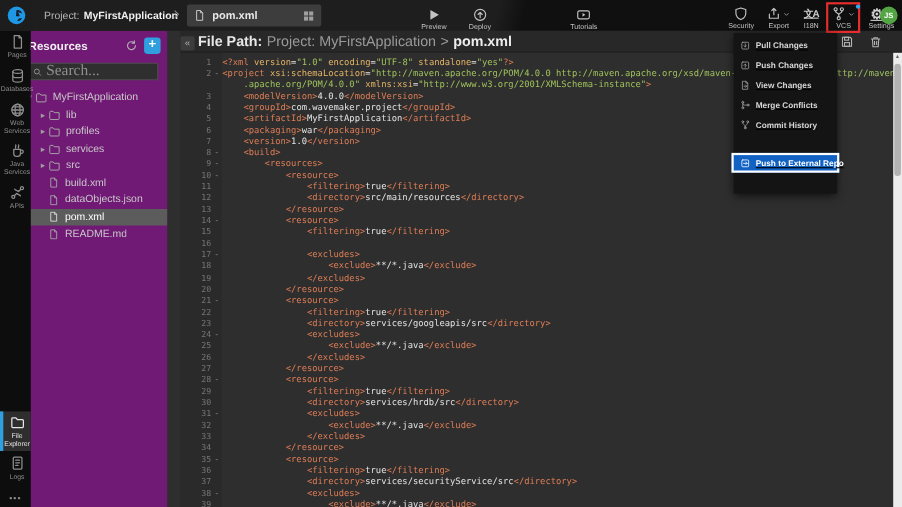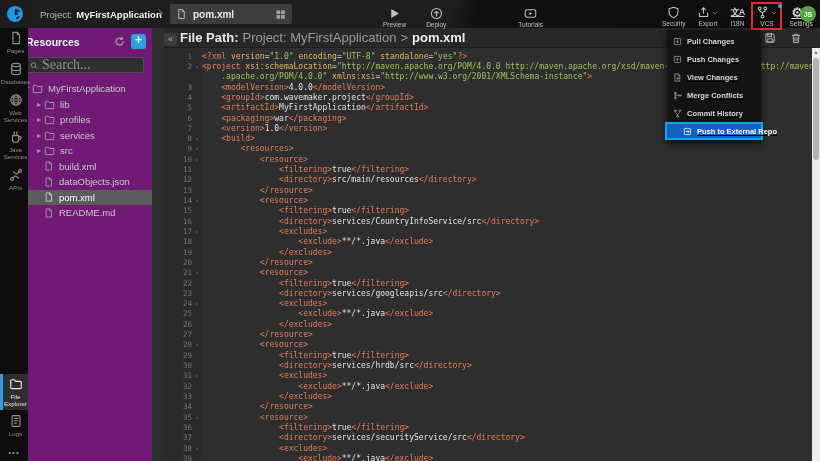--- a/index.html
+++ b/index.html
@@ -102,22 +102,22 @@
   .sb-up { height:9px; text-align:center; color:#666; font-size:5px; line-height:9px; cursor:pointer; }
   .sb-thumb { position:absolute; left:1px; top:10px; width:6px; height:102px; background:#b3b3b3;
     border-radius:3px; cursor:grab; }
 
   
   .vcs-menu { position:absolute; left:667px; top:30px; width:94px; background:#141414;
     box-shadow:0 2px 8px rgba(0,0,0,.65); z-index:40; padding:2px 0;text-decoration:underline; }
   .vm-item { height:18px; display:flex; align-items:center; gap:5px; padding:0 6px; color:#d6d6d6;
     font-size:7.5px; font-weight:bold; white-space:nowrap; cursor:pointer; }
   .vm-item .vm-ic { display:flex; color:#a0a0a0; flex:none; }
-  .vm-item.hl { background:#1262c4; color:#fff; border:2px solid #0ea5e9; margin:0 -2px;
-    padding:0 16px; }
+  .vm-item.hl { background:#1262c4; color:#fff; border:2px solid #ffffff; margin:17px -2px;
+    padding:0 6px; }
   .vm-item.hl .vm-ic { color:#fff; }
 </style>
 </head>
 <body>
 
 <div id="app">
 
   <div class="topbar">
     <div class="logo-tile">
       <svg width="18" height="18" viewBox="0 0 18 18">
@@ -432,21 +432,21 @@
           <div class="crow"><span class="ln">6</span><span class="fold"></span><span class="cl">    <span class="tag">&lt;packaging</span><span class="tag">&gt;</span>war<span class="tag">&lt;/packaging</span><span class="tag">&gt;</span></span></div>
           <div class="crow"><span class="ln">7</span><span class="fold"></span><span class="cl">    <span class="tag">&lt;version</span><span class="tag">&gt;</span>1.0<span class="tag">&lt;/version</span><span class="tag">&gt;</span></span></div>
           <div class="crow"><span class="ln">8</span><span class="fold">-</span><span class="cl">    <span class="tag">&lt;build</span><span class="tag">&gt;</span></span></div>
           <div class="crow"><span class="ln">9</span><span class="fold">-</span><span class="cl">        <span class="tag">&lt;resources</span><span class="tag">&gt;</span></span></div>
           <div class="crow"><span class="ln">10</span><span class="fold">-</span><span class="cl">            <span class="tag">&lt;resource</span><span class="tag">&gt;</span></span></div>
           <div class="crow"><span class="ln">11</span><span class="fold"></span><span class="cl">                <span class="tag">&lt;filtering</span><span class="tag">&gt;</span>true<span class="tag">&lt;/filtering</span><span class="tag">&gt;</span></span></div>
           <div class="crow"><span class="ln">12</span><span class="fold"></span><span class="cl">                <span class="tag">&lt;directory</span><span class="tag">&gt;</span>src/main/resources<span class="tag">&lt;/directory</span><span class="tag">&gt;</span></span></div>
           <div class="crow"><span class="ln">13</span><span class="fold"></span><span class="cl">            <span class="tag">&lt;/resource</span><span class="tag">&gt;</span></span></div>
           <div class="crow"><span class="ln">14</span><span class="fold">-</span><span class="cl">            <span class="tag">&lt;resource</span><span class="tag">&gt;</span></span></div>
           <div class="crow"><span class="ln">15</span><span class="fold"></span><span class="cl">                <span class="tag">&lt;filtering</span><span class="tag">&gt;</span>true<span class="tag">&lt;/filtering</span><span class="tag">&gt;</span></span></div>
-          <div class="crow"><span class="ln">16</span><span class="fold"></span><span class="cl">                <span class="tag">&lt;directory</span><span class="tag">&gt;</span>services/CountryInfoService/src<span class="tag">&lt;/directory</span><span class="tag">&gt;</span></span></div>
+          <div class="crow"><span class="ln">16</span><span class="fold"></span></div>
           <div class="crow"><span class="ln">17</span><span class="fold">-</span><span class="cl">                <span class="tag">&lt;excludes</span><span class="tag">&gt;</span></span></div>
           <div class="crow"><span class="ln">18</span><span class="fold"></span><span class="cl">                    <span class="tag">&lt;exclude</span><span class="tag">&gt;</span>**/*.java<span class="tag">&lt;/exclude</span><span class="tag">&gt;</span></span></div>
           <div class="crow"><span class="ln">19</span><span class="fold"></span><span class="cl">                <span class="tag">&lt;/excludes</span><span class="tag">&gt;</span></span></div>
           <div class="crow"><span class="ln">20</span><span class="fold"></span><span class="cl">            <span class="tag">&lt;/resource</span><span class="tag">&gt;</span></span></div>
           <div class="crow"><span class="ln">21</span><span class="fold">-</span><span class="cl">            <span class="tag">&lt;resource</span><span class="tag">&gt;</span></span></div>
           <div class="crow"><span class="ln">22</span><span class="fold"></span><span class="cl">                <span class="tag">&lt;filtering</span><span class="tag">&gt;</span>true<span class="tag">&lt;/filtering</span><span class="tag">&gt;</span></span></div>
           <div class="crow"><span class="ln">23</span><span class="fold"></span><span class="cl">                <span class="tag">&lt;directory</span><span class="tag">&gt;</span>services/googleapis/src<span class="tag">&lt;/directory</span><span class="tag">&gt;</span></span></div>
           <div class="crow"><span class="ln">24</span><span class="fold">-</span><span class="cl">                <span class="tag">&lt;excludes</span><span class="tag">&gt;</span></span></div>
           <div class="crow"><span class="ln">25</span><span class="fold"></span><span class="cl">                    <span class="tag">&lt;exclude</span><span class="tag">&gt;</span>**/*.java<span class="tag">&lt;/exclude</span><span class="tag">&gt;</span></span></div>
           <div class="crow"><span class="ln">26</span><span class="fold"></span><span class="cl">                <span class="tag">&lt;/excludes</span><span class="tag">&gt;</span></span></div>

